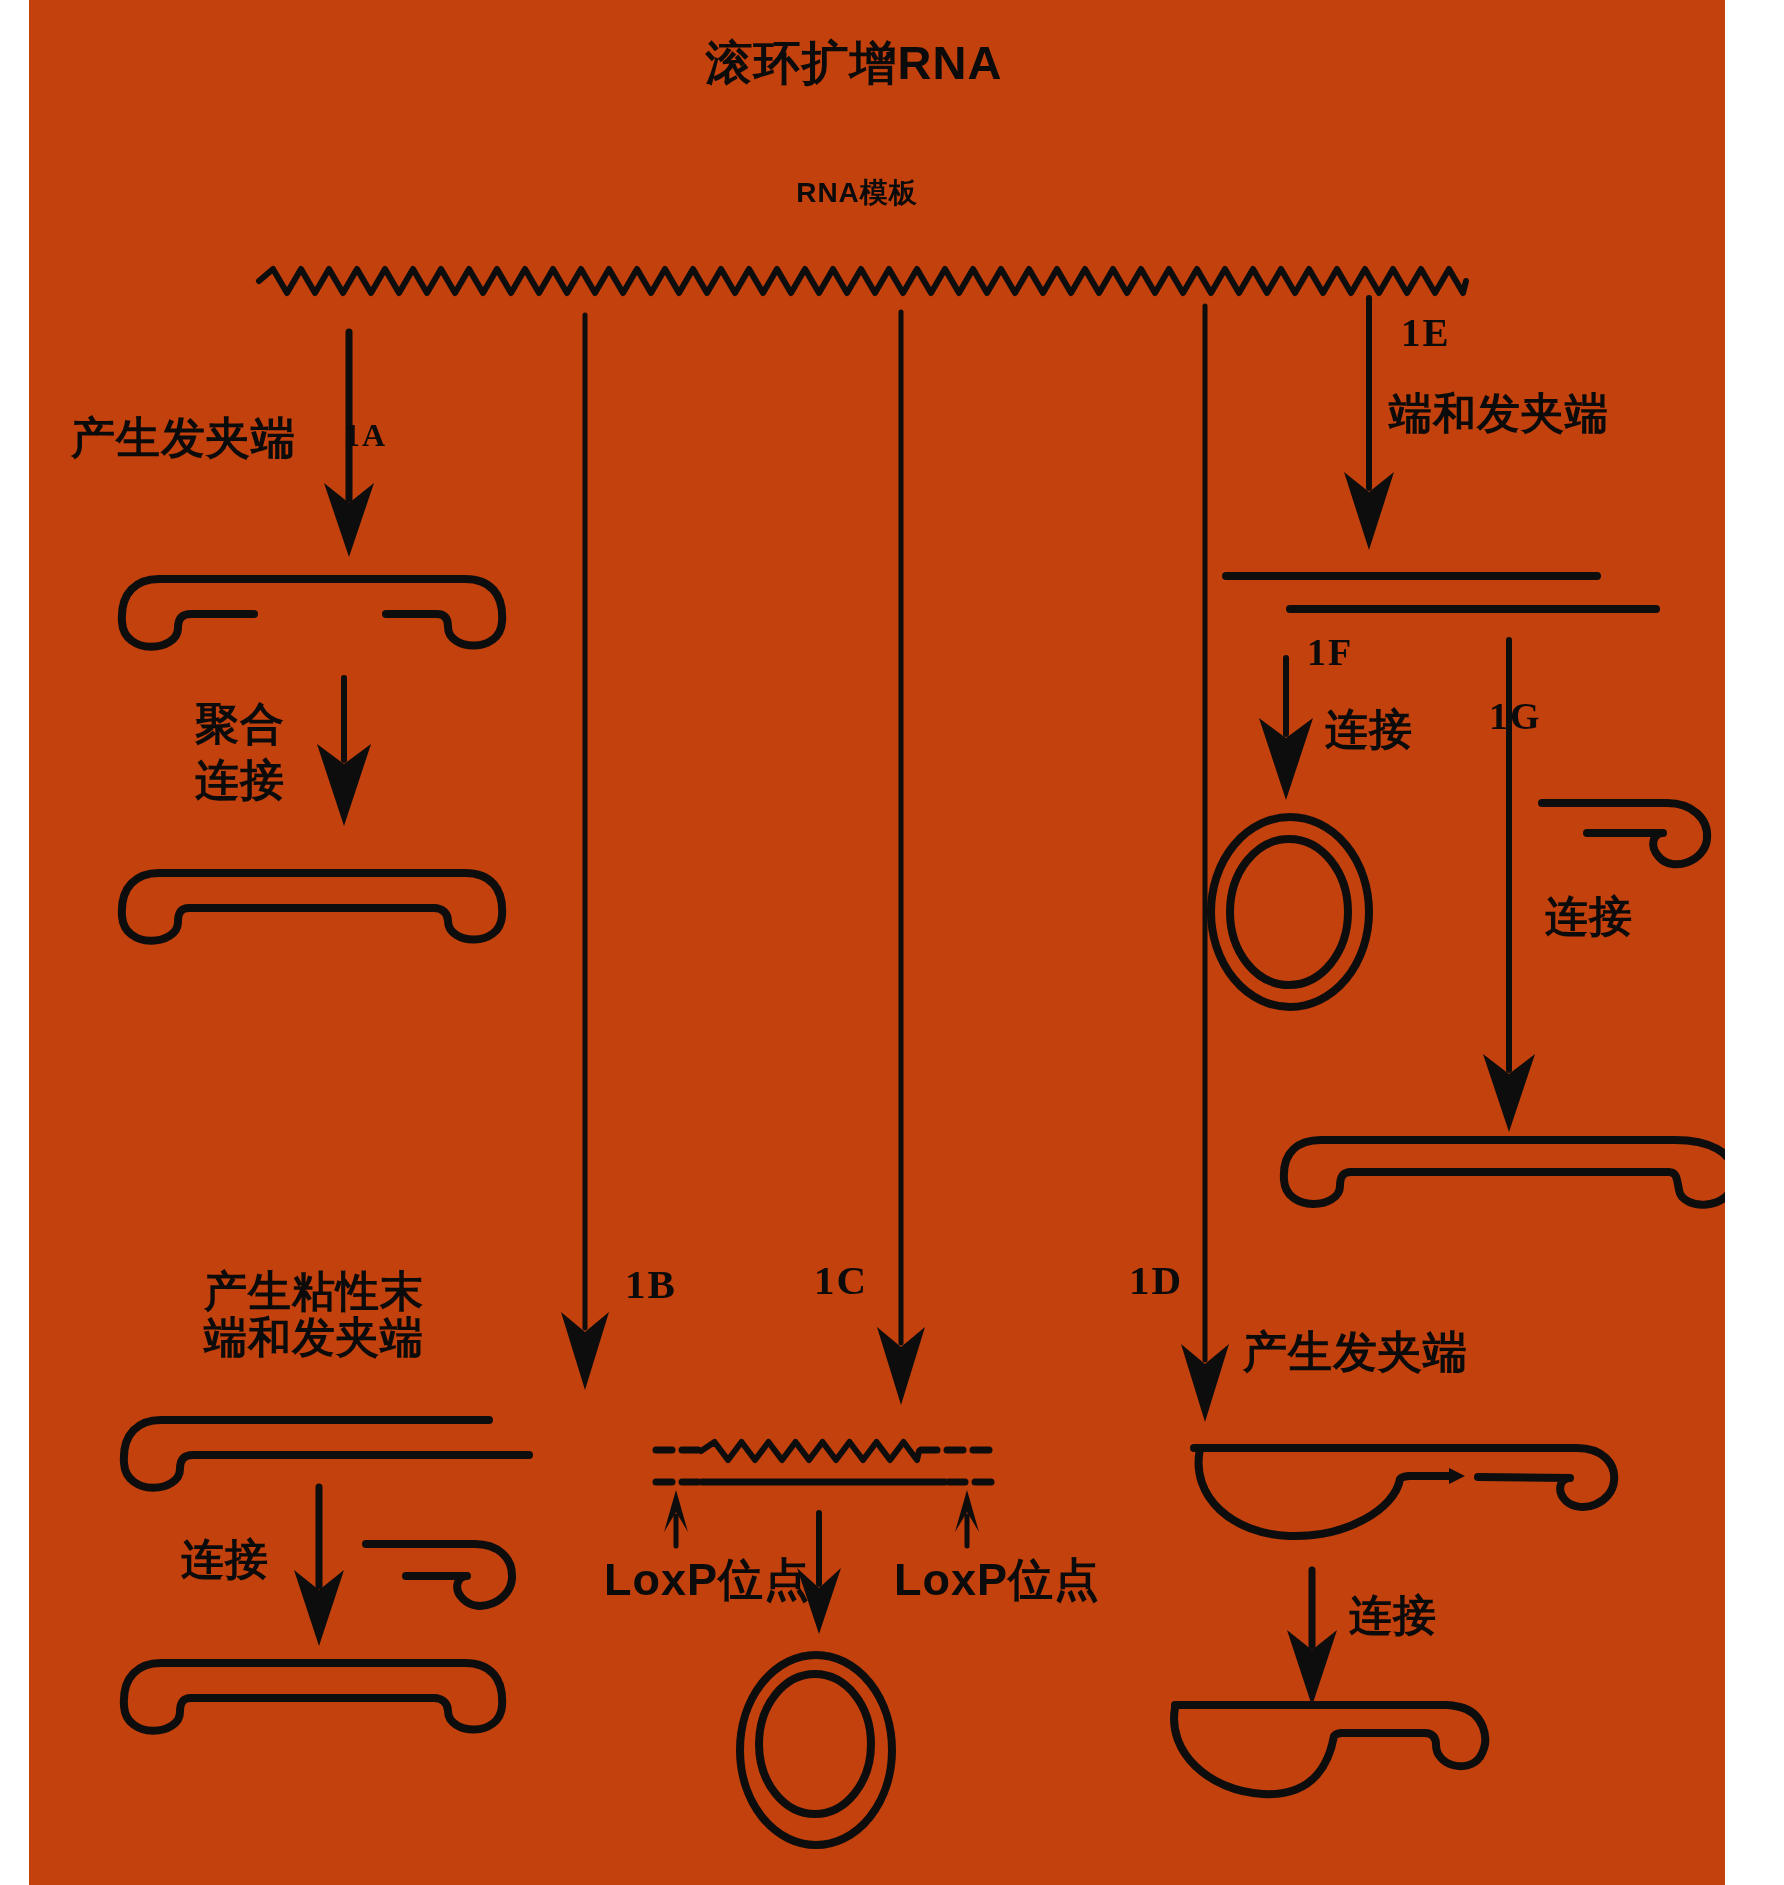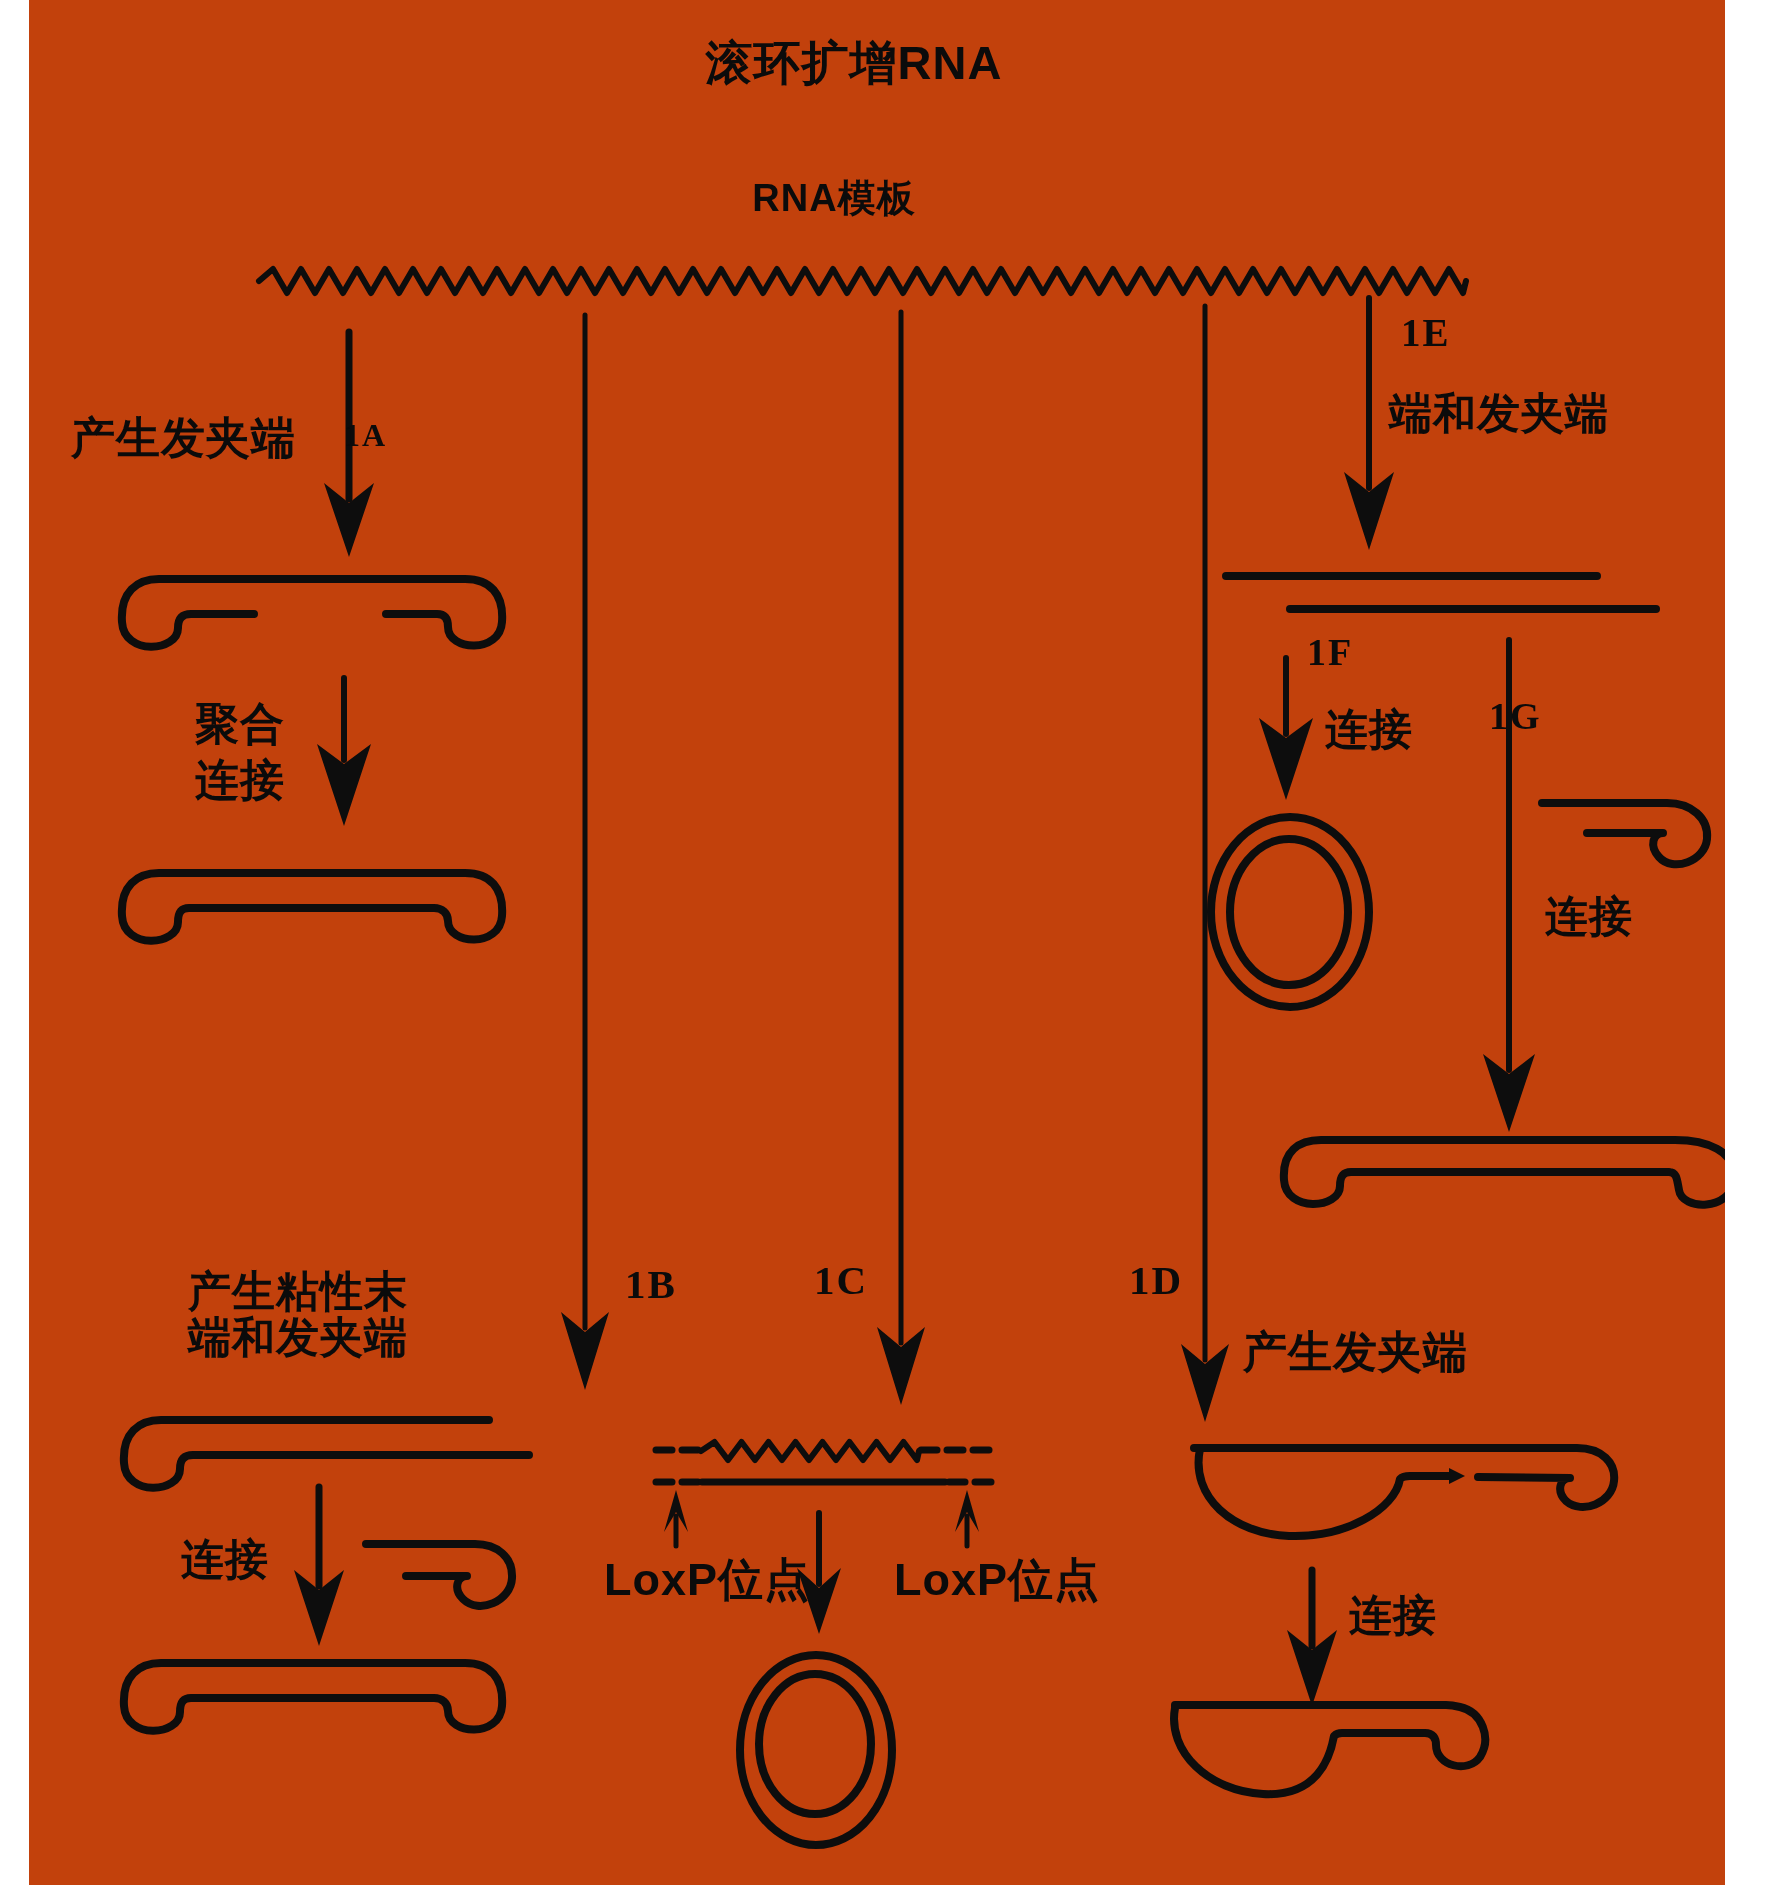--- a/index.html
+++ b/index.html
@@ -135,21 +135,21 @@
     </g>
 
     <path stroke-width="8" d="M 1146 1708 C 1138 1752 1180 1791 1234 1794 C 1288 1797 1301 1758 1305 1736
              C 1307 1734 1309 1733 1313 1733 L 1396 1733 C 1404 1733 1407 1738 1407 1745
              C 1407 1766 1439 1774 1451 1757 C 1463 1738 1453 1712 1431 1707
              C 1427 1706 1423 1705 1417 1705 L 1146 1705 Z"></path>
   </svg>
 
   <div class="lbl center" style="left:600px;top:38px;width:450px;font-size:47px;">滚环扩增RNA</div>
 
-  <div class="lbl center" style="left:677px;top:178px;width:256px;font-size:38px;">RNA模板</div>
+  <div class="lbl center" style="left:700px;top:178px;width:256px;font-size:28px;">RNA模板</div>
 
   <div class="lbl" style="left:42px;top:414px;font-size:44px;">产生发夹端</div>
   <div class="lbl idlbl" style="left:315px;top:418px;font-size:32px;">1A</div>
 
   <div class="lbl" style="left:166px;top:696px;font-size:44px;line-height:1.28;">
     <div>聚合</div>
     <div>连接</div>
   </div>
 
   <div class="lbl idlbl" style="left:596px;top:1262px;font-size:41px;">1B</div>
@@ -158,21 +158,21 @@
 
   <div class="lbl idlbl" style="left:1372px;top:312px;font-size:39px;text-align:center;">1E</div>
   <div class="lbl" style="left:1360px;top:390px;font-size:43px;">端和发夹端</div>
 
   <div class="lbl idlbl" style="left:1278px;top:632px;font-size:38px;">1F</div>
   <div class="lbl" style="left:1296px;top:706px;font-size:43px;">连接</div>
 
   <div class="lbl idlbl" style="left:1460px;top:696px;font-size:38px;">1G</div>
   <div class="lbl" style="left:1516px;top:893px;font-size:43px;">连接</div>
 
-  <div class="lbl center" style="left:144px;top:1268px;width:250px;font-size:43px;line-height:1.08;">
+  <div class="lbl center" style="left:160px;top:1268px;width:250px;font-size:43px;line-height:1.08;">
     <div>产生粘性末</div>
     <div>端和发夹端</div>
   </div>
   <div class="lbl" style="left:152px;top:1536px;font-size:43px;">连接</div>
 
   <div class="lbl" style="left:575px;top:1556px;font-size:45px;">LoxP位点</div>
   <div class="lbl" style="left:865px;top:1556px;font-size:45px;">LoxP位点</div>
 
   <div class="lbl" style="left:1214px;top:1328px;font-size:44px;">产生发夹端</div>
   <div class="lbl" style="left:1320px;top:1592px;font-size:43px;">连接</div>

